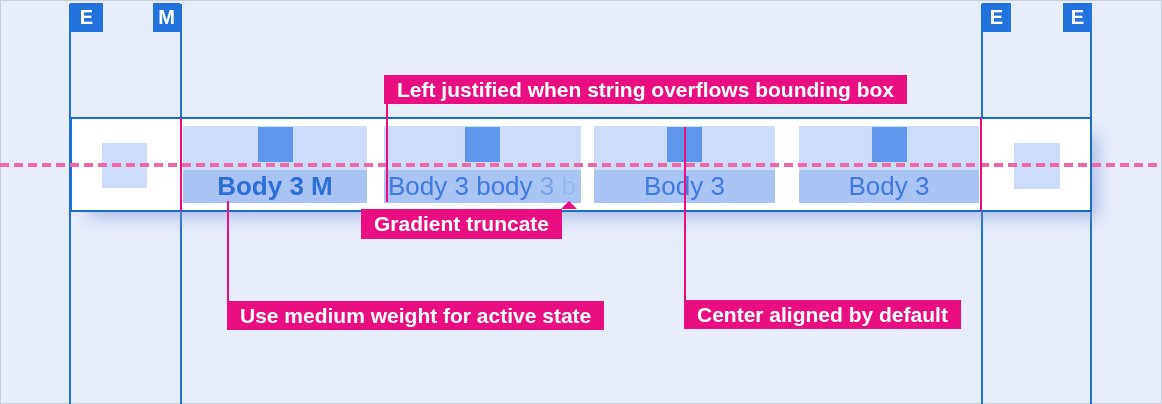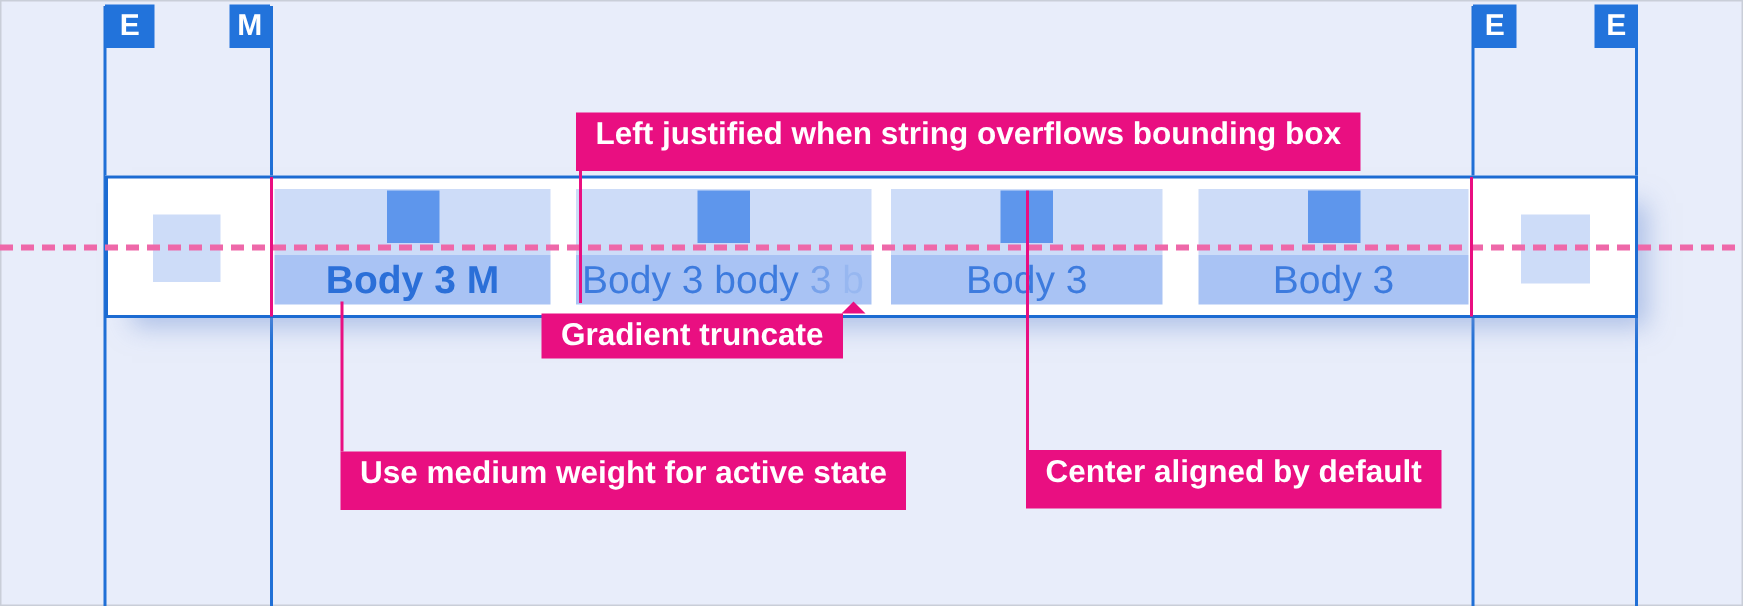--- a/index.html
+++ b/index.html
@@ -30,21 +30,21 @@
   .tab-label.active{font-weight:bold;color:var(--text-active,#2b6fd8);}
   .tab-label.leftalign{text-align:left;padding-left:4px;white-space:nowrap;overflow:hidden;}
   .seg2{opacity:.45;} .seg3{opacity:.16;}
   
   .dashline{position:absolute;left:0;right:0;top:163px;height:4px;z-index:5;
     background:repeating-linear-gradient(90deg,var(--dash-pink,#ee68a9) 0 9px,transparent 9px 14px);}
   
   .mline{position:absolute;width:2px;background:var(--magenta,#e90f81);z-index:6;}
   
   .lbl{position:absolute;background:var(--magenta,#e90f81);color:#fff;font-weight:bold;
-    font-size:21px;line-height:29px;height:39px;padding:0 13px;white-space:nowrap;z-index:7;}
+    font-size:21px;line-height:29px;height:29px;padding:0 13px;white-space:nowrap;z-index:7;}
   .caret-up{position:absolute;top:-8px;width:0;height:0;
     border-left:8px solid transparent;border-right:8px solid transparent;
     border-bottom:8px solid var(--magenta,#e90f81);}
 </style>
 </head>
 <body>
 
 <div class="canvas">
 
   <div class="vguide" style="left:69px"></div>

